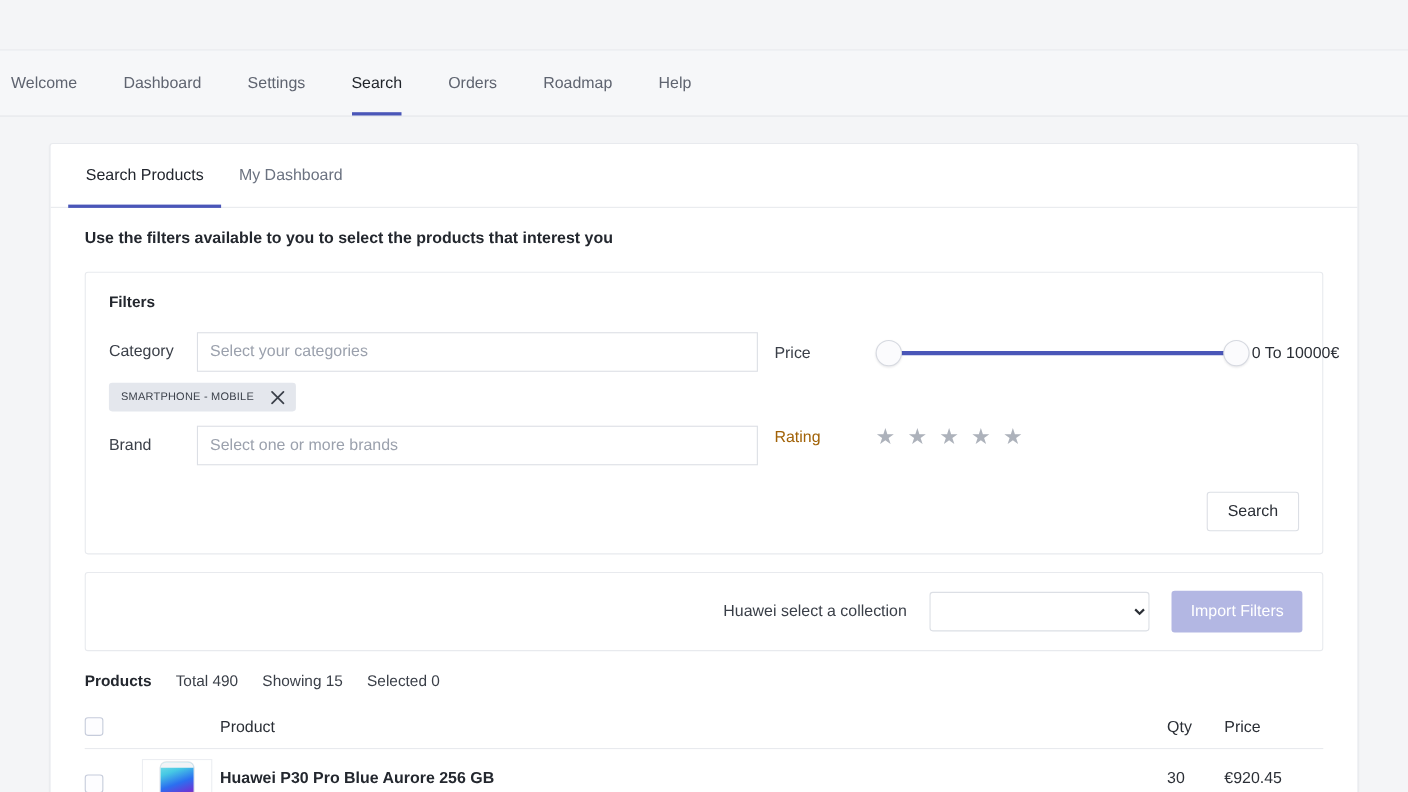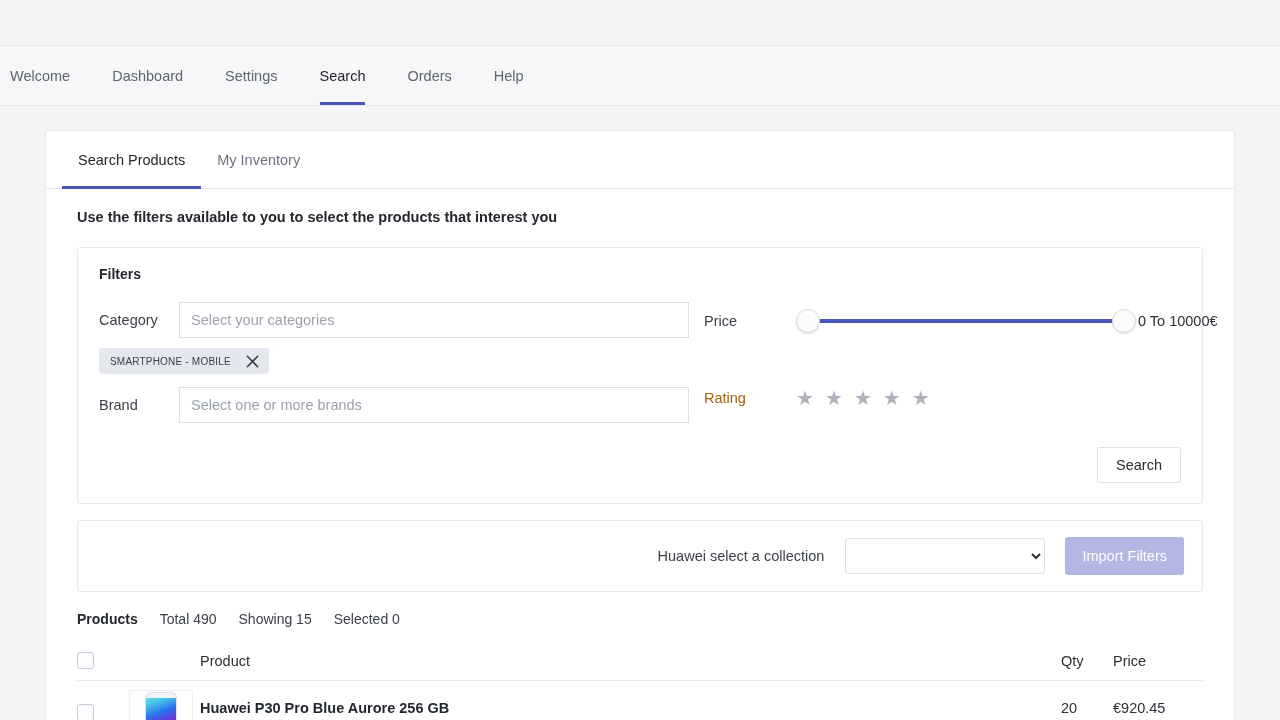--- a/index.html
+++ b/index.html
@@ -396,33 +396,36 @@
   <div class="mainnav-item">
       <span>Settings</span>
     </div>
   <div class="mainnav-item active">
       <span>Search</span>
     </div>
   <div class="mainnav-item">
       <span>Orders</span>
     </div>
   <div class="mainnav-item">
+      <span>Roadmap</span>
+    </div>
+  <div class="mainnav-item">
       <span>Help</span>
     </div>
 </div>
 
 <div class="page">
   <div class="card">
 
     <div class="subtabs">
       <div class="subtab active">
           <span>Search Products</span>
         </div>
       <div class="subtab">
-          <span>My Inventory</span>
+          <span>My Dashboard</span>
         </div>
     </div>
 
     <div class="card-body">
 
       <div class="lead">Use the filters available to you to select the products that interest you</div>
 
       <div class="filters">
         <div class="filters-title">Filters</div>
 
@@ -514,21 +517,21 @@
           <div class="col-thumb">
             <div class="thumb">
               <div class="phone"></div>
             </div>
           </div>
           <div class="col-prod">
             <div class="prod-title">Huawei P30 Pro Blue Aurore 256 GB</div>
 
           </div>
           <div class="col-qty">
-            <div class="qty-val">20</div>
+            <div class="qty-val">30</div>
           </div>
           <div class="col-price">
             <div class="price-val">€920.45</div>
           </div>
         </div>
       </div>
 
     </div>
   </div>
 </div>

